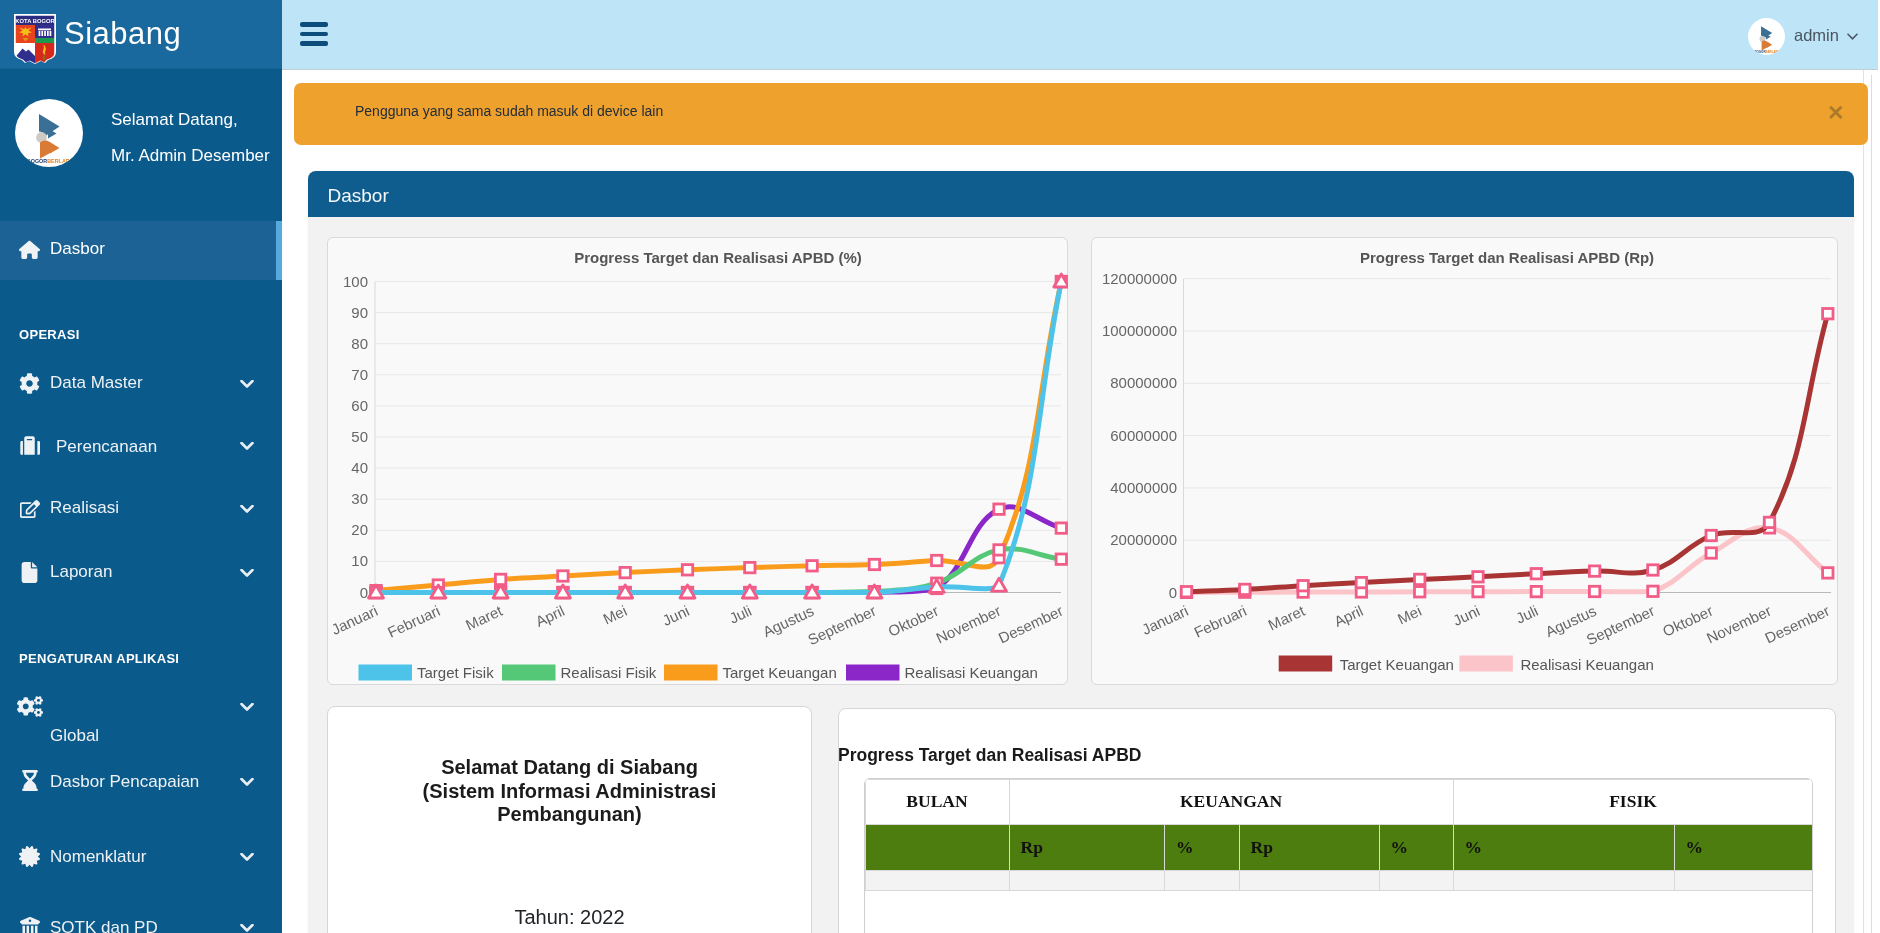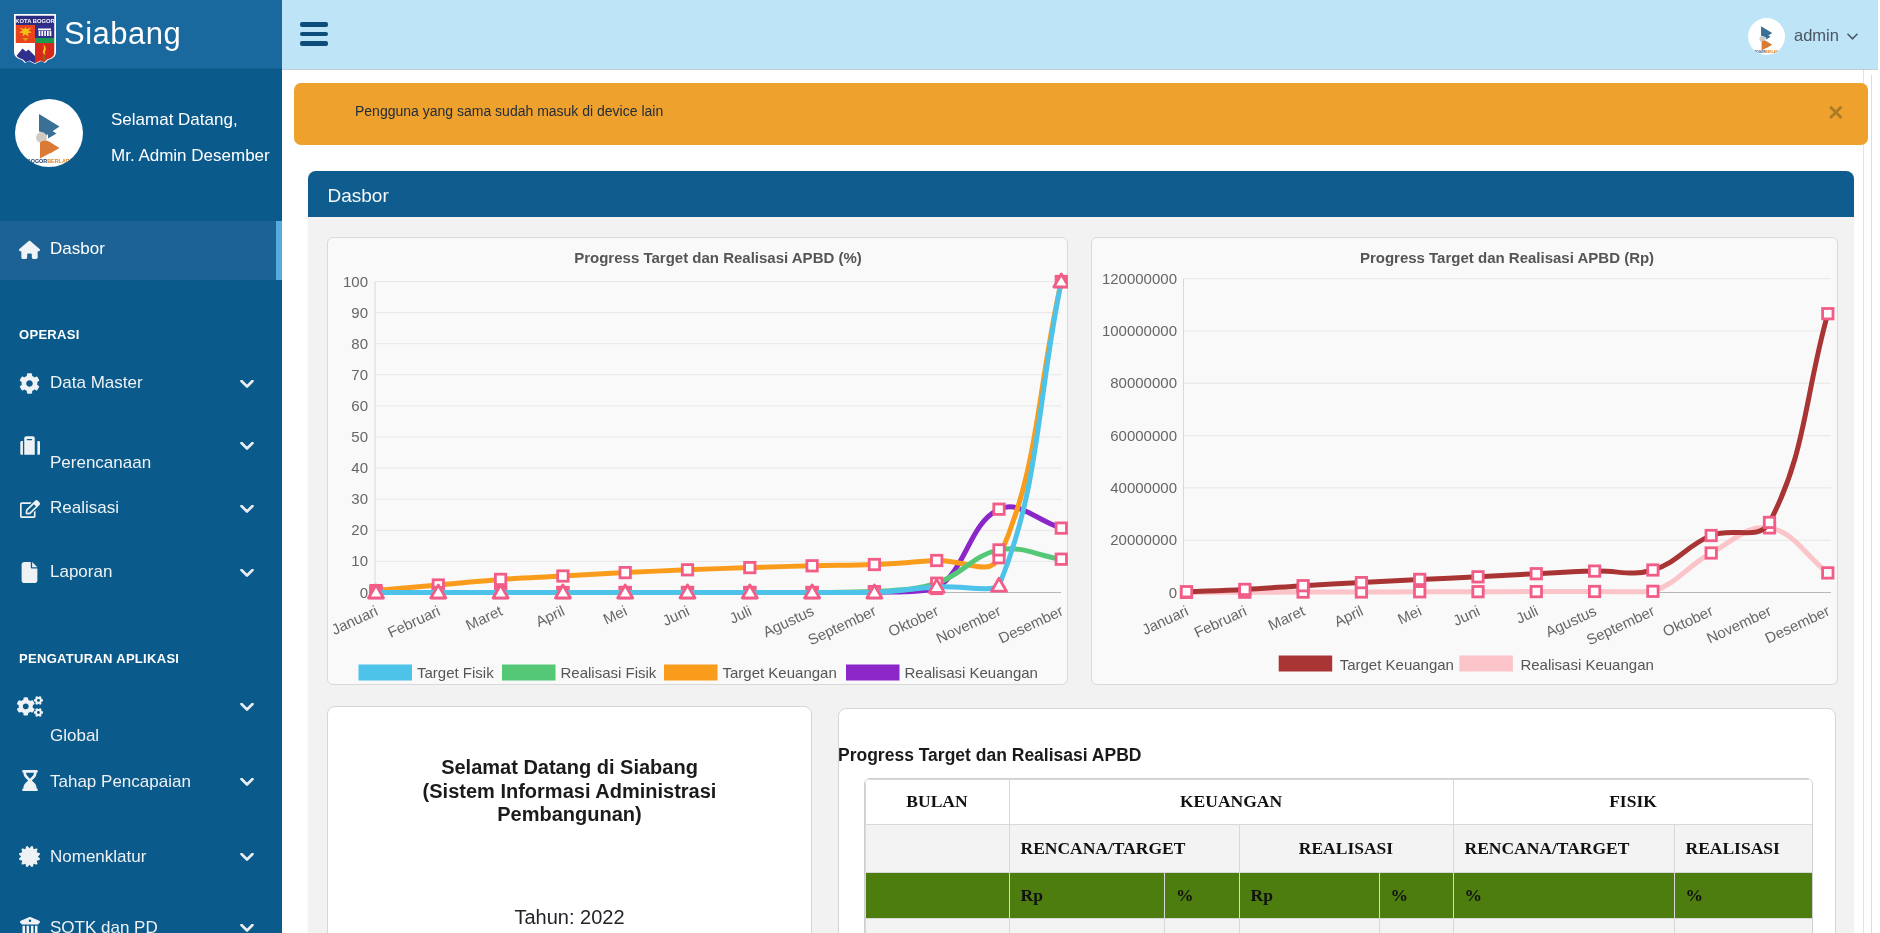--- a/index.html
+++ b/index.html
@@ -71,21 +71,21 @@
       <path fill="#eef2f5" d="M487.4 315.7l-42.6-24.6c4.3-23.2 4.3-47 0-70.2l42.6-24.6c4.9-2.8 7.1-8.6 5.5-14-11.1-35.6-30-67.8-54.7-94.6-3.8-4.1-10-5.1-14.8-2.3L380.8 110c-17.9-15.4-38.5-27.3-60.8-35.1V25.8c0-5.6-3.9-10.5-9.4-11.7-36.7-8.2-74.3-7.8-109.2 0-5.5 1.2-9.4 6.1-9.4 11.7V75c-22.2 7.9-42.8 19.8-60.8 35.1L88.7 85.5c-4.9-2.8-11-1.9-14.8 2.3-24.7 26.7-43.6 58.9-54.7 94.6-1.7 5.4.6 11.2 5.5 14L67.3 221c-4.3 23.2-4.3 47 0 70.2l-42.6 24.6c-4.9 2.8-7.1 8.6-5.5 14 11.1 35.6 30 67.8 54.7 94.6 3.8 4.1 10 5.1 14.8 2.3l42.6-24.6c17.9 15.4 38.5 27.3 60.8 35.1v49.2c0 5.6 3.9 10.5 9.4 11.7 36.7 8.2 74.3 7.8 109.2 0 5.5-1.2 9.4-6.1 9.4-11.7v-49.2c22.2-7.9 42.8-19.8 60.8-35.1l42.6 24.6c4.9 2.8 11 1.9 14.8-2.3 24.7-26.7 43.6-58.9 54.7-94.6 1.5-5.5-.7-11.3-5.6-14.1zM256 336c-44.1 0-80-35.9-80-80s35.9-80 80-80 80 35.9 80 80-35.9 80-80 80z"></path>
     </svg>
   <div class="abs" style="left:50px;top:373px;font-size:17px;color:#eef2f5;">Data Master</div>
   <svg class="abs" style="left:240px;top:380px;" width="14" height="9" viewBox="0 0 14 9">
       <path d="M1.5,1 L7,6.5 L12.5,1" fill="none" stroke="#e9eef2" stroke-width="2.6" stroke-linecap="round" stroke-linejoin="round"></path>
     </svg>
 
   <svg class="abs" style="left:18px;top:435px;" width="23" height="21" viewBox="0 0 512 512">
       <path fill="#eef2f5" d="M128 480h256V80c0-26.5-21.5-48-48-48H176c-26.5 0-48 21.5-48 48v400zm64-384h128v32H192V96zm320 80v272c0 17.67-14.33 32-32 32h-32V144h32c17.67 0 32 14.33 32 32zM96 480H64c-17.67 0-32-14.33-32-32V176c0-17.67 14.33-32 32-32h32v336z"></path>
     </svg>
-  <div class="abs" style="left:50px;top:437px;font-size:17px;color:#eef2f5;margin-top:16px;">Perencanaan</div>
+  <div class="abs" style="left:56px;top:437px;font-size:17px;color:#eef2f5;">Perencanaan</div>
   <svg class="abs" style="left:240px;top:442px;" width="14" height="9" viewBox="0 0 14 9">
       <path d="M1.5,1 L7,6.5 L12.5,1" fill="none" stroke="#e9eef2" stroke-width="2.6" stroke-linecap="round" stroke-linejoin="round"></path>
     </svg>
 
   <svg class="abs" style="left:20px;top:499px;" width="20" height="20" viewBox="0 0 576 512">
       <path fill="#eef2f5" d="M402.3 344.9l32-32c5-5 13.7-1.5 13.7 5.7V464c0 26.5-21.5 48-48 48H48c-26.5 0-48-21.5-48-48V112c0-26.5 21.5-48 48-48h273.5c7.1 0 10.7 8.6 5.7 13.7l-32 32c-1.5 1.5-3.5 2.3-5.7 2.3H48v352h352V350.5c0-2.1 .8-4.1 2.3-5.6zm156.6-201.8L296.3 405.7l-90.4 10c-26.2 2.9-48.5-19.2-45.6-45.6l10-90.4L432.9 17.1c22.9-22.9 59.9-22.9 82.7 0l43.2 43.2c22.9 22.9 22.9 60 .1 82.8zM460.1 174L402 115.9 216.2 301.8l-7.3 65.3 65.3-7.3L460.1 174z"></path>
     </svg>
   <div class="abs" style="left:50px;top:498px;font-size:17px;color:#eef2f5;">Realisasi</div>
   <svg class="abs" style="left:240px;top:505px;" width="14" height="9" viewBox="0 0 14 9">
       <path d="M1.5,1 L7,6.5 L12.5,1" fill="none" stroke="#e9eef2" stroke-width="2.6" stroke-linecap="round" stroke-linejoin="round"></path>
@@ -105,21 +105,21 @@
       <path fill="#eef2f5" d="M512.1 191l-8.2 14.3c-3 5.3-9.4 7.5-15.1 5.4-11.8-4.4-22.6-10.7-32.1-18.6-4.6-3.8-5.8-10.5-2.8-15.7l8.2-14.3c-6.9-8-12.3-17.3-15.9-27.4h-16.5c-6 0-11.2-4.3-12.2-10.3-2-12-2.1-24.6 0-37.1 1-6 6.2-10.4 12.2-10.4h16.5c3.6-10.1 9-19.4 15.9-27.4l-8.2-14.3c-3-5.2-1.9-11.9 2.8-15.7 9.5-7.9 20.4-14.2 32.1-18.6 5.7-2.1 12.1.1 15.1 5.4l8.2 14.3c10.5-1.9 21.2-1.9 31.7 0L552 6.3c3-5.3 9.4-7.5 15.1-5.4 11.8 4.4 22.6 10.7 32.1 18.6 4.6 3.8 5.8 10.5 2.8 15.7l-8.2 14.3c6.9 8 12.3 17.3 15.9 27.4h16.5c6 0 11.2 4.3 12.2 10.3 2 12 2.1 24.6 0 37.1-1 6-6.2 10.4-12.2 10.4h-16.5c-3.6 10.1-9 19.4-15.9 27.4l8.2 14.3c3 5.2 1.9 11.9-2.8 15.7-9.5 7.9-20.4 14.2-32.1 18.6-5.7 2.1-12.1-.1-15.1-5.4l-8.2-14.3c-10.4 1.9-21.2 1.9-31.7 0zm-10.5-58.8c38.5 29.6 82.4-14.3 52.8-52.8-38.5-29.7-82.4 14.3-52.8 52.8zM386.3 286.1l33.7 16.8c10.1 5.8 14.5 18.1 10.5 29.1-8.9 24.2-26.4 46.4-42.6 65.8-7.4 8.9-20.2 11.1-30.3 5.3l-29.1-16.8c-16 13.7-34.6 24.6-54.9 31.7v33.6c0 11.6-8.3 21.6-19.7 23.6-24.6 4.2-50.4 4.4-75.9 0-11.5-2-20-11.9-20-23.6V418c-20.3-7.2-38.9-18-54.9-31.7L74 403c-10 5.8-22.9 3.6-30.3-5.3-16.2-19.4-33.3-41.6-42.2-65.7-4-10.9.4-23.2 10.5-29.1l33.3-16.8c-3.9-20.9-3.9-42.4 0-63.4L12 205.8c-10.1-5.8-14.6-18.1-10.5-29 8.9-24.2 26-46.4 42.2-65.8 7.4-8.9 20.2-11.1 30.3-5.3l29.1 16.8c16-13.7 34.6-24.6 54.9-31.7V57.1c0-11.5 8.2-21.5 19.6-23.5 24.6-4.2 50.5-4.4 76-.1 11.5 2 20 11.9 20 23.6v33.6c20.3 7.2 38.9 18 54.9 31.7l29.1-16.8c10-5.8 22.9-3.6 30.3 5.3 16.2 19.4 33.2 41.6 42.1 65.8 4 10.9-.4 23.2-10.5 29.1l-33.7 16.8c3.9 21 3.9 42.5 0 63.5zm-117.6 21.1c59.2-77-28.7-164.9-105.7-105.7-59.2 77 28.7 164.9 105.7 105.7zm243.4 182.7l-8.2 14.3c-3 5.3-9.4 7.5-15.1 5.4-11.8-4.4-22.6-10.7-32.1-18.6-4.6-3.8-5.8-10.5-2.8-15.7l8.2-14.3c-6.9-8-12.3-17.3-15.9-27.4h-16.5c-6 0-11.2-4.3-12.2-10.3-2-12-2.1-24.6 0-37.1 1-6 6.2-10.4 12.2-10.4h16.5c3.6-10.1 9-19.4 15.9-27.4l-8.2-14.3c-3-5.2-1.9-11.9 2.8-15.7 9.5-7.9 20.4-14.2 32.1-18.6 5.7-2.1 12.1.1 15.1 5.4l8.2 14.3c10.5-1.9 21.2-1.9 31.7 0l8.2-14.3c3-5.3 9.4-7.5 15.1-5.4 11.8 4.4 22.6 10.7 32.1 18.6 4.6 3.8 5.8 10.5 2.8 15.7l-8.2 14.3c6.9 8 12.3 17.3 15.9 27.4h16.5c6 0 11.2 4.3 12.2 10.3 2 12 2.1 24.6 0 37.1-1 6-6.2 10.4-12.2 10.4h-16.5c-3.6 10.1-9 19.4-15.9 27.4l8.2 14.3c3 5.2 1.9 11.9-2.8 15.7-9.5 7.9-20.4 14.2-32.1 18.6-5.7 2.1-12.1-.1-15.1-5.4l-8.2-14.3c-10.4 1.9-21.2 1.9-31.7 0zm-10.5-58.8c38.5 29.6 82.4-14.3 52.8-52.8-38.5-29.7-82.4 14.3-52.8 52.8z"></path>
     </svg>
   <div class="abs" style="left:50px;top:697.5px;font-size:17px;color:#eef2f5;margin-top:28px;">Global</div>
   <svg class="abs" style="left:240px;top:703px;" width="14" height="9" viewBox="0 0 14 9">
       <path d="M1.5,1 L7,6.5 L12.5,1" fill="none" stroke="#e9eef2" stroke-width="2.6" stroke-linecap="round" stroke-linejoin="round"></path>
     </svg>
 
   <svg class="abs" style="left:22px;top:770px;" width="16" height="21" viewBox="0 0 384 512">
       <path fill="#eef2f5" d="M32 0C14.3 0 0 14.3 0 32S14.3 64 32 64V75c0 42.4 16.9 83.1 46.9 113.1L146.7 256 78.9 323.9C48.9 353.9 32 394.6 32 437v11c-17.7 0-32 14.3-32 32s14.3 32 32 32H64 320h32c17.7 0 32-14.3 32-32s-14.3-32-32-32V437c0-42.4-16.9-83.1-46.9-113.1L237.3 256l67.9-67.9c30-30 46.9-70.7 46.9-113.1V64c17.7 0 32-14.3 32-32s-14.3-32-32-32H320 64 32zM96 75V64H288V75c0 25.5-10.1 49.9-28.1 67.9L192 210.7l-67.9-67.9C106.1 124.9 96 100.4 96 75z"></path>
     </svg>
-  <div class="abs" style="left:50px;top:772px;font-size:17px;color:#eef2f5;">Tahap Pencapaian</div>
+  <div class="abs" style="left:50px;top:772px;font-size:17px;color:#eef2f5;">Dasbor Pencapaian</div>
   <svg class="abs" style="left:240px;top:777.5px;" width="14" height="9" viewBox="0 0 14 9">
       <path d="M1.5,1 L7,6.5 L12.5,1" fill="none" stroke="#e9eef2" stroke-width="2.6" stroke-linecap="round" stroke-linejoin="round"></path>
     </svg>
 
   <svg class="abs" style="left:19px;top:846px;" width="21" height="21" viewBox="0 0 512 512">
       <path fill="#eef2f5" d="M458.622 255.92l45.985-45.005c13.708-12.977 7.316-36.039-10.664-40.339l-62.65-15.99 17.661-62.015c4.991-17.838-11.829-34.663-29.661-29.671l-61.994 17.667-15.984-62.663C337.085.069 314.05-6.258 301.09 7.44l-45.005 45.983-45.004-45.983c-12.913-13.654-35.987-7.461-40.219 10.464l-15.984 62.663-61.994-17.667c-17.811-4.983-34.64 11.807-29.661 29.671l17.661 62.015-62.65 15.99C.069 174.878-6.31 197.944 7.392 210.915l45.985 45.005-45.985 45.004c-13.708 12.978-7.316 36.039 10.664 40.339l62.65 15.99-17.661 62.015c-4.991 17.838 11.829 34.663 29.661 29.671l61.994-17.667 15.984 62.655c4.439 18.575 27.696 24.018 40.219 10.664l45.004-45.983 45.005 45.983c12.443 13.308 35.756 8.027 40.219-10.664l15.984-62.655 61.994 17.667c17.811 4.983 34.64-11.807 29.661-29.671l-17.661-62.015 62.65-15.99c17.98-4.3 24.372-27.361 10.664-40.339l-45.985-45.004z"></path>
     </svg>
   <div class="abs" style="left:50px;top:847px;font-size:17px;color:#eef2f5;">Nomenklatur</div>
   <svg class="abs" style="left:240px;top:852.5px;" width="14" height="9" viewBox="0 0 14 9">
       <path d="M1.5,1 L7,6.5 L12.5,1" fill="none" stroke="#e9eef2" stroke-width="2.6" stroke-linecap="round" stroke-linejoin="round"></path>
@@ -339,27 +339,20 @@
 <div class="abs" style="left:838px;top:708px;width:998px;height:240px;background:#fff;border:1px solid #d6d6d6;border-radius:8px;"></div>
 <div class="abs" style="left:838px;top:745px;width:998px;text-align:left;font-size:17.5px;font-weight:bold;color:#1a1a1a;">Progress Target dan Realisasi APBD</div>
 <div class="abs" style="left:863.5px;top:777.5px;width:949px;height:156px;overflow:hidden;border:1px solid #cfcfcf;border-radius:6px 6px 0 0;">
   <table style="border-collapse:collapse;width:949px;font-family:'Liberation Serif',serif;font-size:17.5px;color:#111;">
     <tbody>
         <tr style="height:45px;background:#fff;">
       <td style="border:1px solid #d8d8d8;width:144px;text-align:center;font-weight:bold;margin-left:8px;">BULAN</td>
       <td colspan="4" style="border:1px solid #d8d8d8;width:444px;text-align:center;font-weight:bold;">KEUANGAN</td>
       <td colspan="2" style="border:1px solid #d8d8d8;text-align:center;font-weight:bold;">FISIK</td>
     </tr>
-    <tr style="height:48px;background:#f3f3f3;">
-      <td style="border:1px solid #d8d8d8;"></td>
-      <td colspan="2" style="border:1px solid #d8d8d8;font-weight:bold;padding-left:11px;">RENCANA/TARGET</td>
-      <td colspan="2" style="border:1px solid #d8d8d8;font-weight:bold;text-align:center;">REALISASI</td>
-      <td style="border:1px solid #d8d8d8;font-weight:bold;padding-left:11px;">RENCANA/TARGET</td>
-      <td style="border:1px solid #d8d8d8;font-weight:bold;padding-left:11px;">REALISASI</td>
-    </tr>
     <tr style="height:46px;background:#4d7c0f;">
       <td style="border:1px solid #d8d8d8;width:144px;"></td>
       <td style="border:1px solid #d8d8d8;width:155.5px;font-weight:bold;padding-left:11px;">Rp</td>
       <td style="border:1px solid #d8d8d8;width:74.5px;font-weight:bold;padding-left:11px;">%</td>
       <td style="border:1px solid #d8d8d8;width:140px;font-weight:bold;padding-left:11px;">Rp</td>
       <td style="border:1px solid #d8d8d8;width:74px;font-weight:bold;padding-left:11px;">%</td>
       <td style="border:1px solid #d8d8d8;width:221px;font-weight:bold;padding-left:11px;">%</td>
       <td style="border:1px solid #d8d8d8;font-weight:bold;padding-left:11px;">%</td>
     </tr>
     <tr style="height:20px;background:#f3f3f3;">

